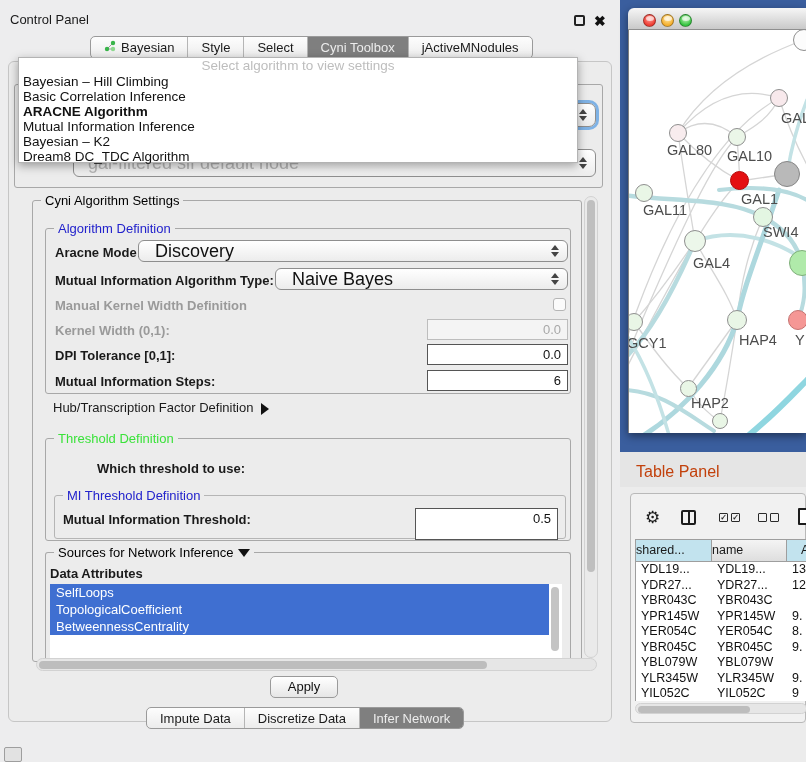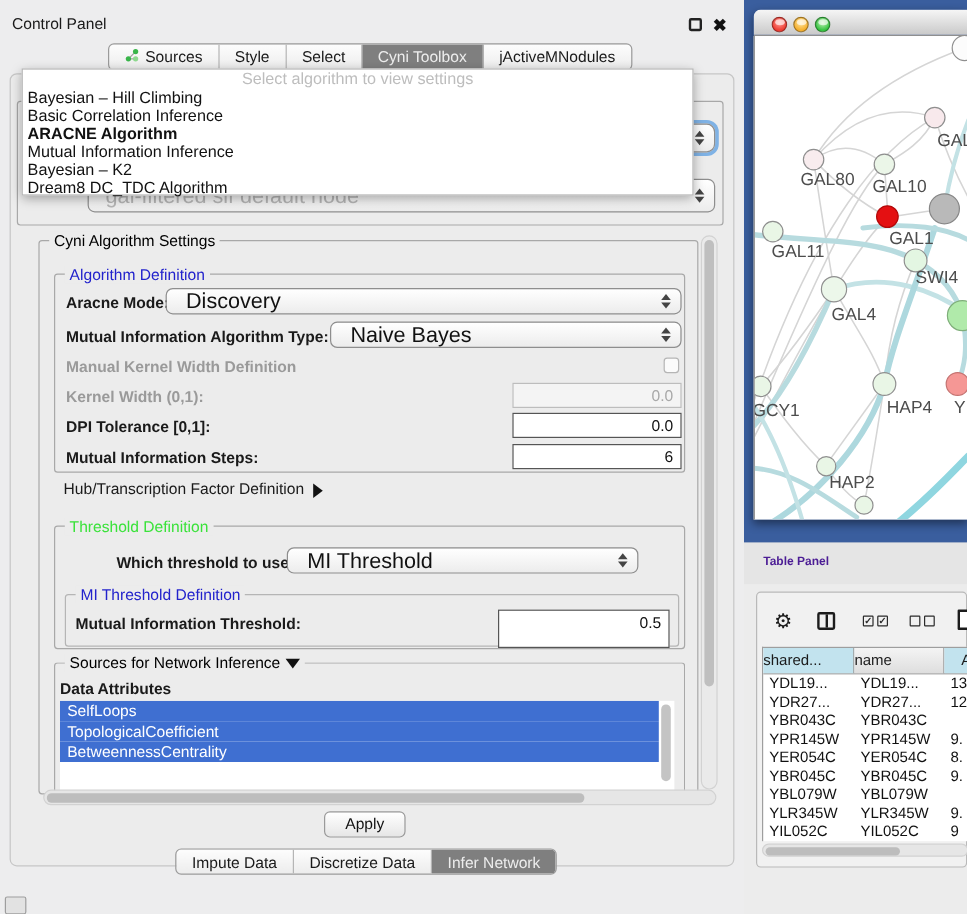--- a/index.html
+++ b/index.html
@@ -61,21 +61,21 @@
   .desktop { left:620px; top:0; width:186px; height:455px; background:#3a5e9e; }
   .netwin { left:628px; top:8px; width:178px; height:425px; border-radius:6px 6px 0 0; box-shadow:0 3px 8px rgba(0,0,0,.45); }
   .netwin .tbar { position:absolute; left:0; top:0; width:178px; height:22px; background:linear-gradient(#f6f6f6,#c9c9c9); border-radius:6px 0 0 0; border-bottom:1px solid #8f8f8f; }
   .light { position:absolute; top:6px; width:13px; height:13px; border-radius:50%; border:1px solid rgba(0,0,0,.35); }
   .light::after { content:""; position:absolute; left:2px; top:1px; width:8px; height:5px; border-radius:50%; background:rgba(255,255,255,.65); }
   .canvas { position:absolute; left:0; top:22px; width:178px; height:403px; background:#ffffff; border-left:1px solid #7e7e7e; overflow:hidden; }
   .node { position:absolute; border-radius:50%; border:1px solid #8f8f8f; }
   .nlabel { position:absolute; font-size:14.5px; color:#4d4d4d; white-space:nowrap; }
 
   .tp-strip { left:620px; top:452px; width:186px; height:35px; background:#e5e5e5; }
-  .tp-title { font-size:10px; color:#4c1d95;font-weight:bold; }
+  .tp-title { font-size:16px; color:#c2410c; }
   .tp-area { left:620px; top:487px; width:186px; height:275px; background:#ececec; }
   .tp-win { left:630px; top:493px; width:176px; height:230px; background:#f1f1f1; border:1px solid #b9b9b9; border-radius:4px; }
 
   .gear { font-size:17px; color:#1c1c1c; line-height:17px; }
   .colicon { width:15px; height:15px; border:2px solid #1c1c1c; border-radius:2px; position:relative; }
   .colicon::after { content:""; position:absolute; left:5px; top:0; width:2px; height:11px; background:#1c1c1c; }
   .cb { display:inline-block; width:9px; height:9px; border:1.5px solid #2a2a2a; border-radius:1px; font-size:8px; line-height:8px; text-align:center; color:#2a2a2a; font-weight:bold; }
   .docicon { width:14px; height:17px; border:2px solid #1c1c1c; border-radius:1px; background:#fff; }
 
   .tbl { position:absolute; left:4px; top:45px; width:172px; height:162px; background:#ffffff; border:1px solid #9e9e9e; border-bottom:none; overflow:hidden; }
@@ -100,21 +100,21 @@
     <div class="segtab">
       <span>
         <svg width="12" height="12" viewBox="0 0 12 12">
             <line x1="3" y1="9" x2="9" y2="3" stroke="#9e9e9e" stroke-width="1"></line>
             <line x1="3" y1="9" x2="9" y2="9" stroke="#9e9e9e" stroke-width="1"></line>
             <circle cx="3" cy="9" r="2.2" fill="#39b54a"></circle>
             <circle cx="9" cy="3" r="2.2" fill="#39b54a"></circle>
             <circle cx="9" cy="9" r="2.2" fill="#8ed98f"></circle>
           </svg>
       </span>
-      <span>Sources</span>
+      <span>Bayesian</span>
     </div>
     <div class="segtab">
         <span>Style</span>
       </div>
     <div class="segtab">
         <span>Select</span>
       </div>
     <div class="segtab sel">
         <span>Cyni Toolbox</span>
       </div>
@@ -191,27 +191,20 @@
 
     <div class="hub-row" style="left:20px;top:199px;">
       <span>Hub/Transcription Factor Definition</span>
       <span class="tri-right"></span>
     </div>
 
     <div class="group" style="left:12px;top:237px;width:526px;height:103px;">
       <span class="gtitle green">Threshold Definition</span>
 
       <div class="lbl" style="left:51px;top:22px;">Which threshold to use:</div>
-      <div class="combo" style="left:193px;top:17px;width:293px;height:22px;">
-        <span class="val" style="padding-left:8px;">MI Threshold</span>
-        <span class="spinner">
-            <i class="up"></i>
-            <i class="dn"></i>
-          </span>
-      </div>
 
       <div class="group" style="left:8px;top:56px;width:512px;height:44px;border-color:#b5b5b5;">
         <span class="gtitle blue">MI Threshold Definition</span>
         <div class="lbl" style="left:8px;top:16px;">Mutual Information Threshold:</div>
         <div class="field" style="left:360px;top:12px;width:143px;height:32px;">0.5</div>
       </div>
     </div>
 
     <div class="group" style="left:12px;top:351px;width:526px;height:110px;border-bottom:none;">
       <span class="gtitle" style="display:flex;align-items:center;">

